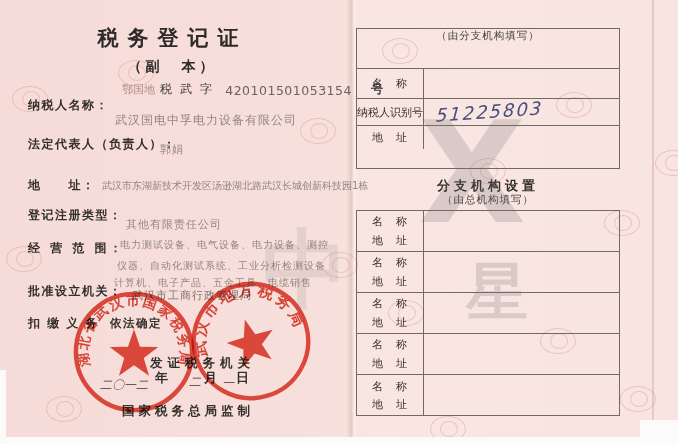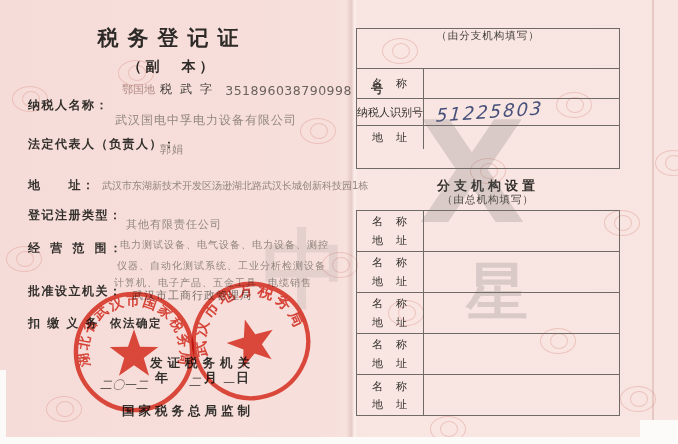--- a/index.html
+++ b/index.html
@@ -96,21 +96,21 @@
   <div class="fold"></div>
   <div class="paper-edge"></div>
 
   <div>
     <div class="title">税务登记证</div>
     <div class="subtitle">（副　本）</div>
 
     <div class="serial">
       <span class="rg">鄂国地</span>
       <span class="tc">税武字</span>
-      <span class="no">351896038790998</span>
+      <span class="no">420101501053154</span>
       <span class="sf">号</span>
     </div>
 
     <div class="lbl" style="left:28px;top:97px">纳税人名称：</div>
     <div class="val" style="left:115px;top:112px;font-size:12px">武汉国电中孚电力设备有限公司</div>
 
     <div class="lbl" style="left:28px;top:136px">法定代表人（负责人）：</div>
     <div class="val" style="left:160px;top:142px">郭娟</div>
 
     <div class="lbl" style="left:28px;top:177px">地　　址：</div>

